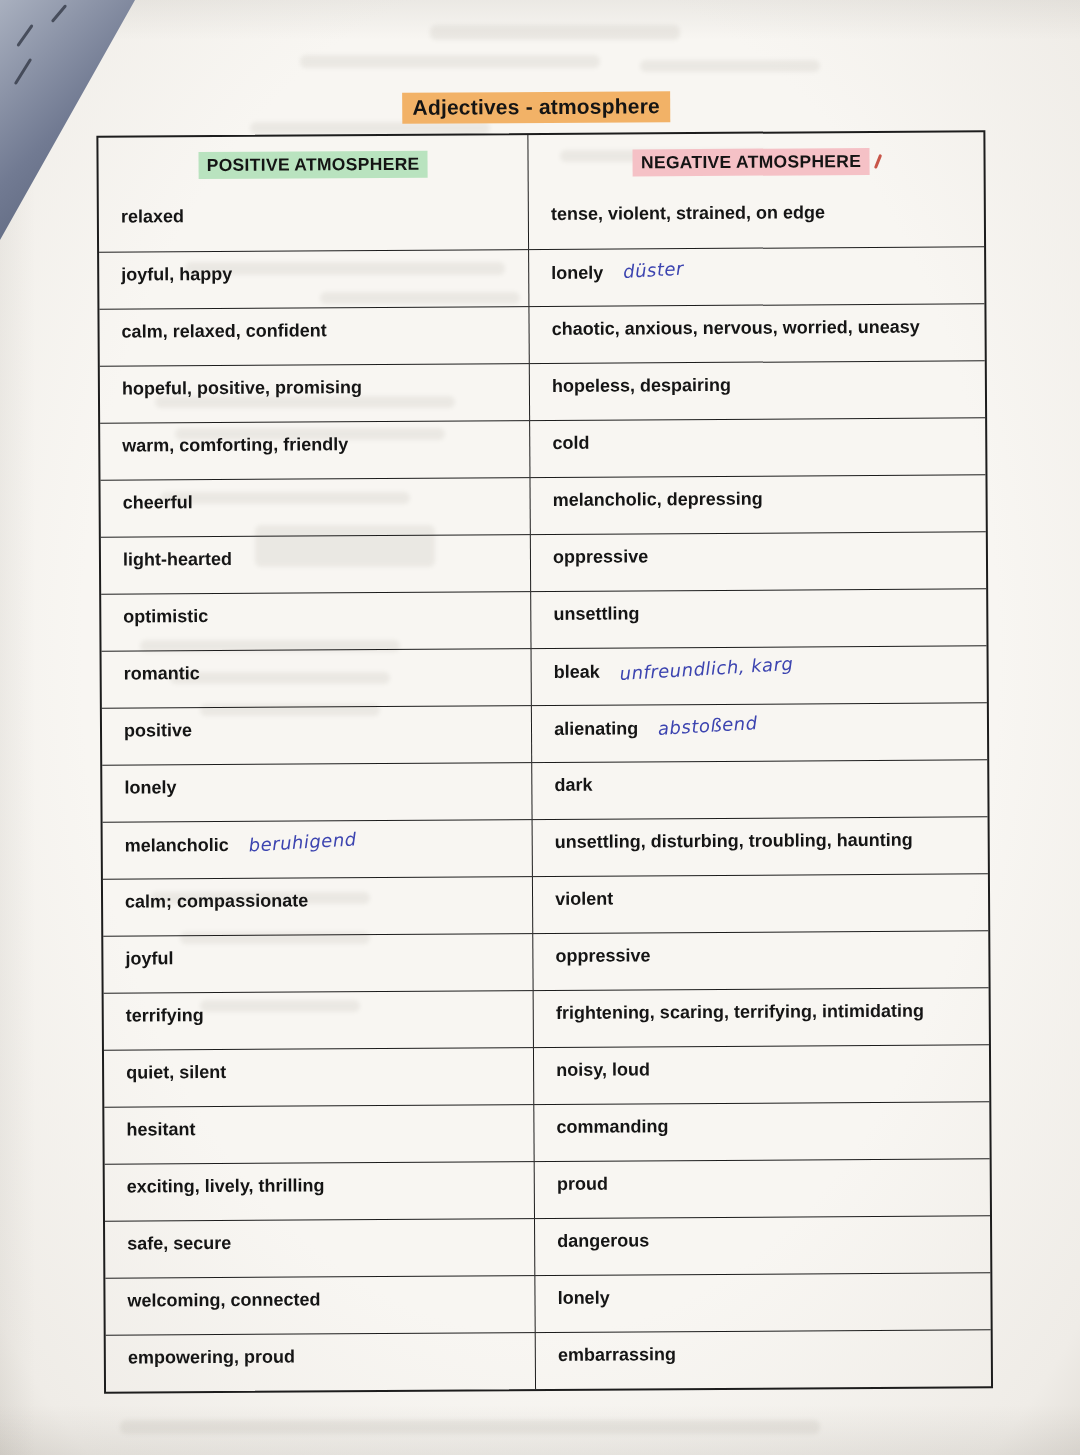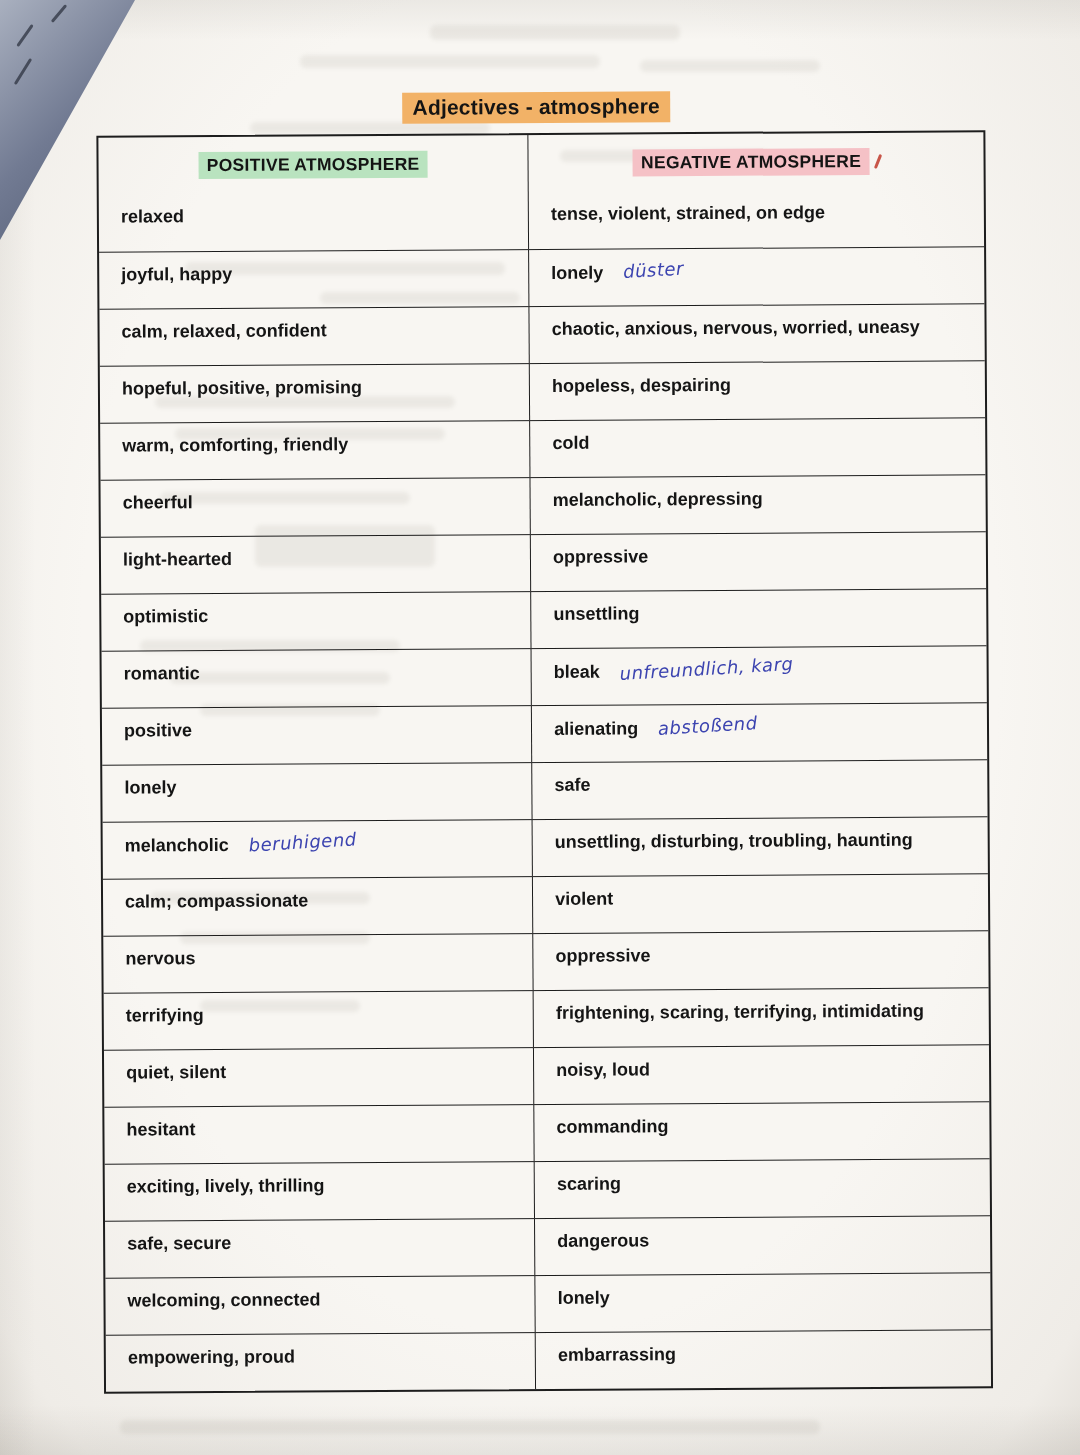--- a/index.html
+++ b/index.html
@@ -293,21 +293,21 @@
     <div class="cell neg">
       <span class="word">alienating</span><span class="note">abstoßend</span>
     </div>
   </div>
 
   <div class="row">
     <div class="cell pos">
       <span class="word">lonely</span>
     </div>
     <div class="cell neg">
-      <span class="word">safe</span>
+      <span class="word">dark</span>
     </div>
   </div>
 
   <div class="row">
     <div class="cell pos">
       <span class="word">melancholic</span><span class="note">beruhigend</span>
     </div>
     <div class="cell neg">
       <span class="word">unsettling, disturbing, troubling, haunting</span>
     </div>
@@ -317,21 +317,21 @@
     <div class="cell pos">
       <span class="word">calm; compassionate</span>
     </div>
     <div class="cell neg">
       <span class="word">violent</span>
     </div>
   </div>
 
   <div class="row">
     <div class="cell pos">
-      <span class="word">nervous</span>
+      <span class="word">joyful</span>
     </div>
     <div class="cell neg">
       <span class="word">oppressive</span>
     </div>
   </div>
 
   <div class="row">
     <div class="cell pos">
       <span class="word">terrifying</span>
     </div>
@@ -356,21 +356,21 @@
     <div class="cell neg">
       <span class="word">commanding</span>
     </div>
   </div>
 
   <div class="row">
     <div class="cell pos">
       <span class="word">exciting, lively, thrilling</span>
     </div>
     <div class="cell neg">
-      <span class="word">scaring</span>
+      <span class="word">proud</span>
     </div>
   </div>
 
   <div class="row">
     <div class="cell pos">
       <span class="word">safe, secure</span>
     </div>
     <div class="cell neg">
       <span class="word">dangerous</span>
     </div>

